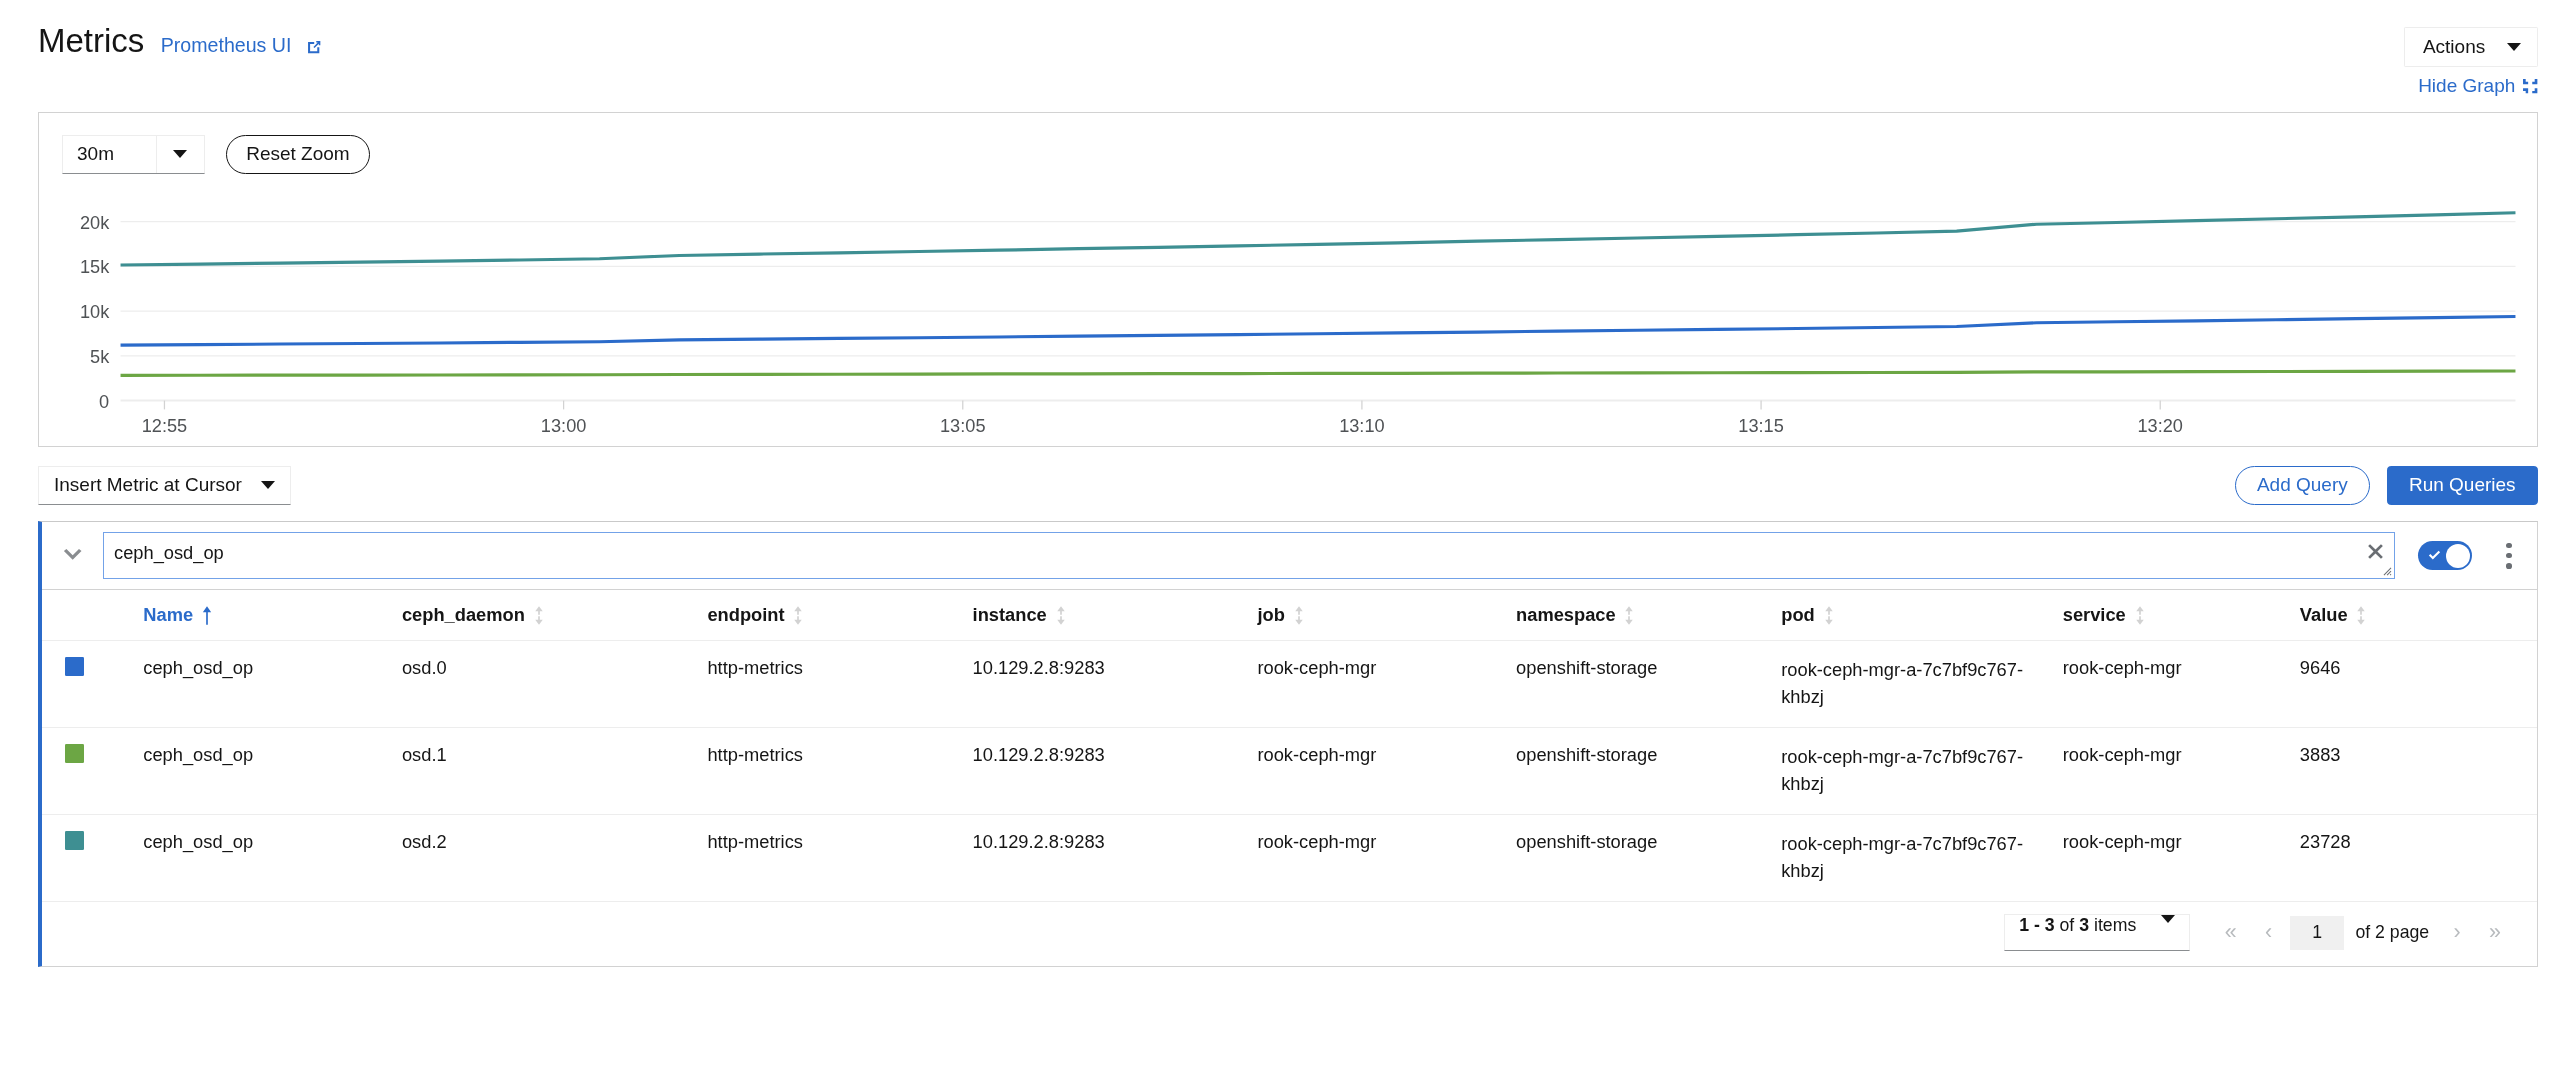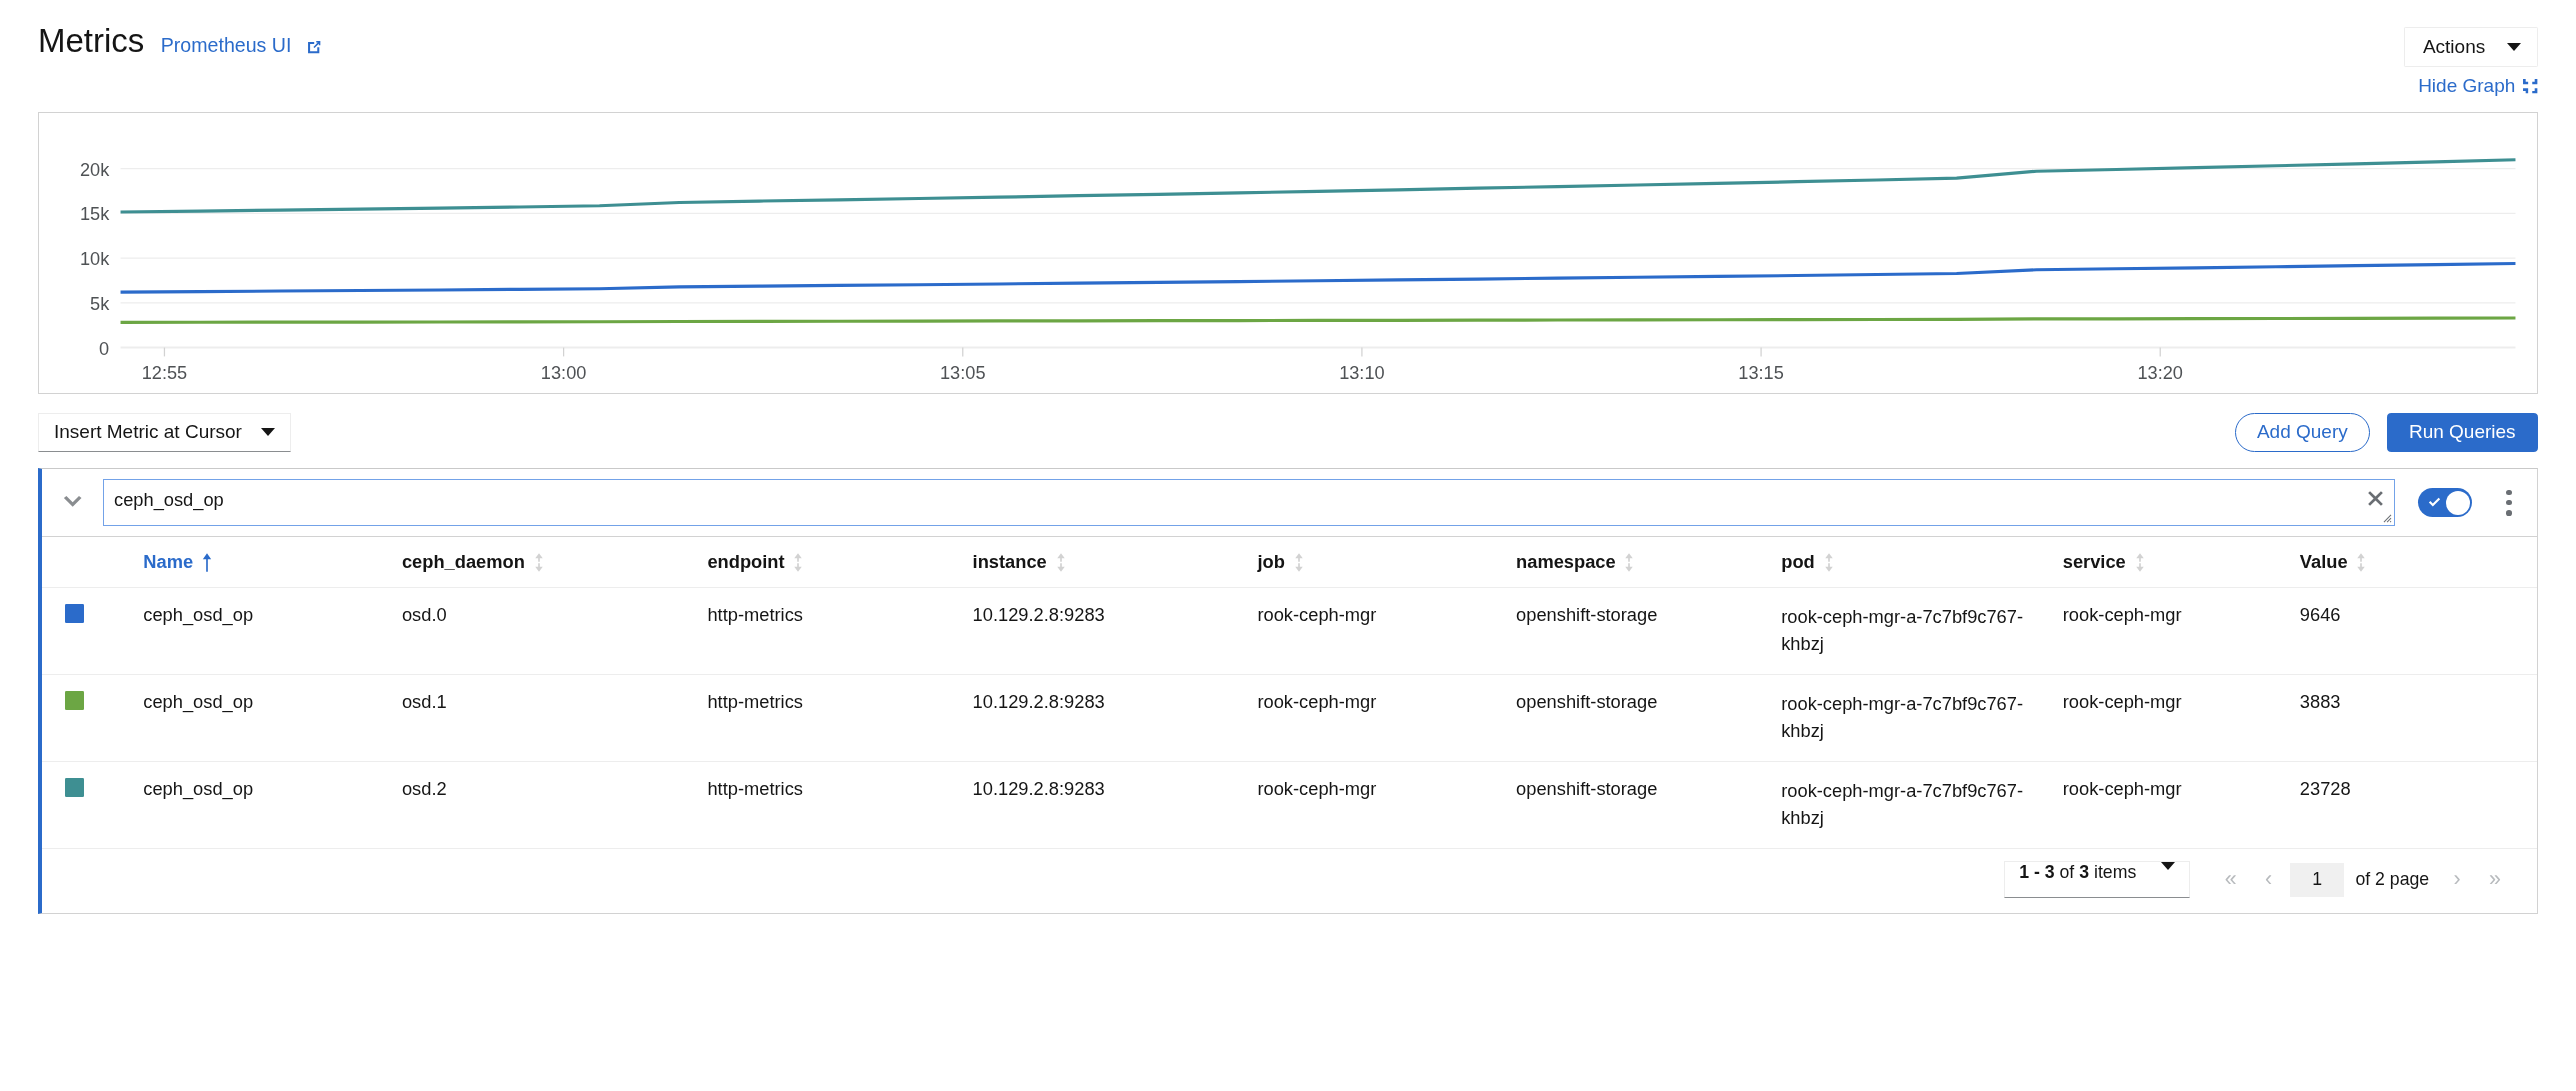--- a/index.html
+++ b/index.html
@@ -241,20 +241,29 @@
     <span>Hide Graph</span>
     <span class="compress-icon">
       <svg viewBox="0 0 16 16" width="16.4" height="16.4">
         <path fill="#2b6bca" d="M1 1h2.6v2.6H6V6H1V1zm9 0h5v5h-5V3.6h2.4V1H10zM1 10h5v5H3.6v-2.4H1V10zm11.4 0H15v5h-5v-2.4h2.4V10z"></path>
       </svg>
     </span>
   </a>
 </div>
 
 <div class="graph-card">
+  <div class="graph-toolbar">
+    <div class="time-select">
+      <span class="val">30m</span>
+      <span class="arrowbox">
+        <span class="caret"></span>
+      </span>
+    </div>
+    <button class="reset-zoom">Reset Zoom</button>
+  </div>
 
   <div class="chart-wrap">
     <svg class="chart-svg" viewBox="0 0 3960 420" preserveAspectRatio="none">
       <g id="grid-lines">
           <line x1="130" x2="3948" y1="348" y2="348" stroke="#ededed" stroke-width="3"></line>
           <line x1="130" x2="3948" y1="277.1304347826087" y2="277.1304347826087" stroke="#ededed" stroke-width="2"></line>
           <line x1="130" x2="3948" y1="206.2608695652174" y2="206.2608695652174" stroke="#ededed" stroke-width="2"></line>
           <line x1="130" x2="3948" y1="135.3913043478261" y2="135.3913043478261" stroke="#ededed" stroke-width="2"></line>
           <line x1="130" x2="3948" y1="64.52173913043481" y2="64.52173913043481" stroke="#ededed" stroke-width="2"></line>
         </g>

